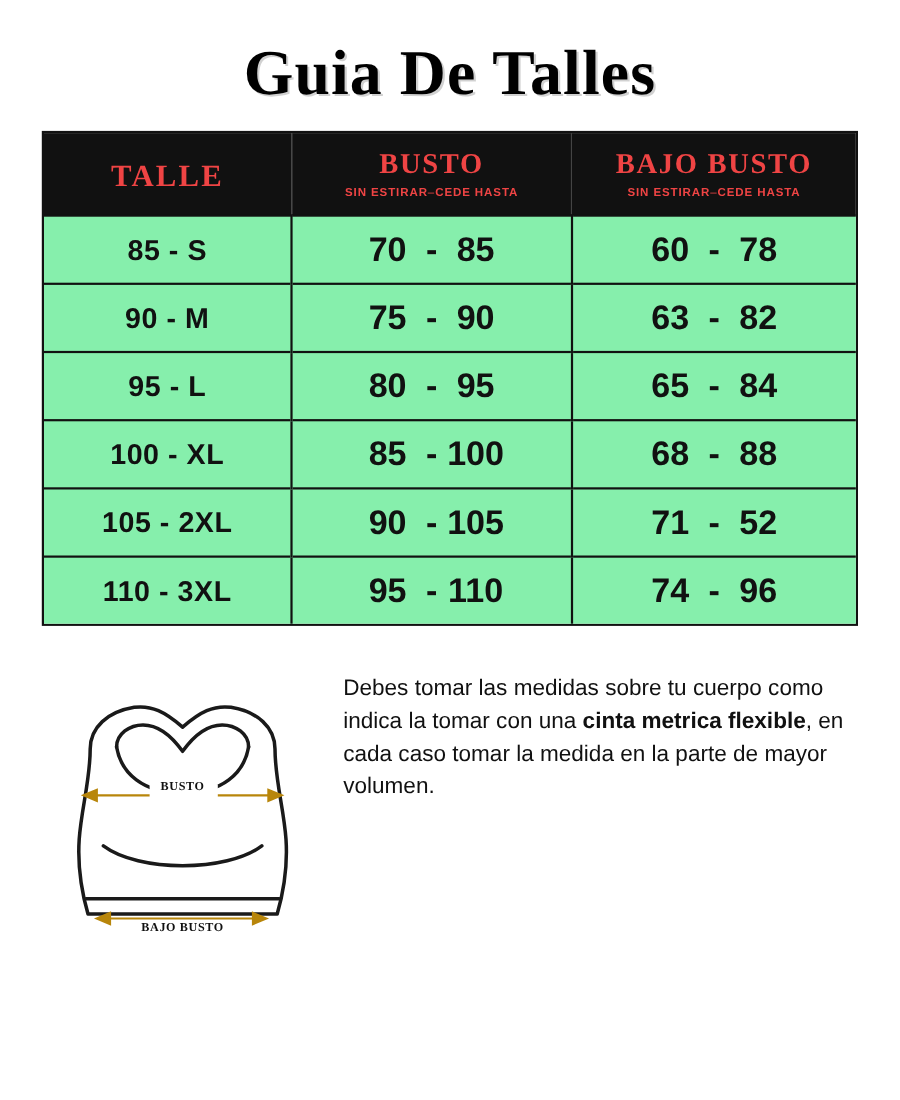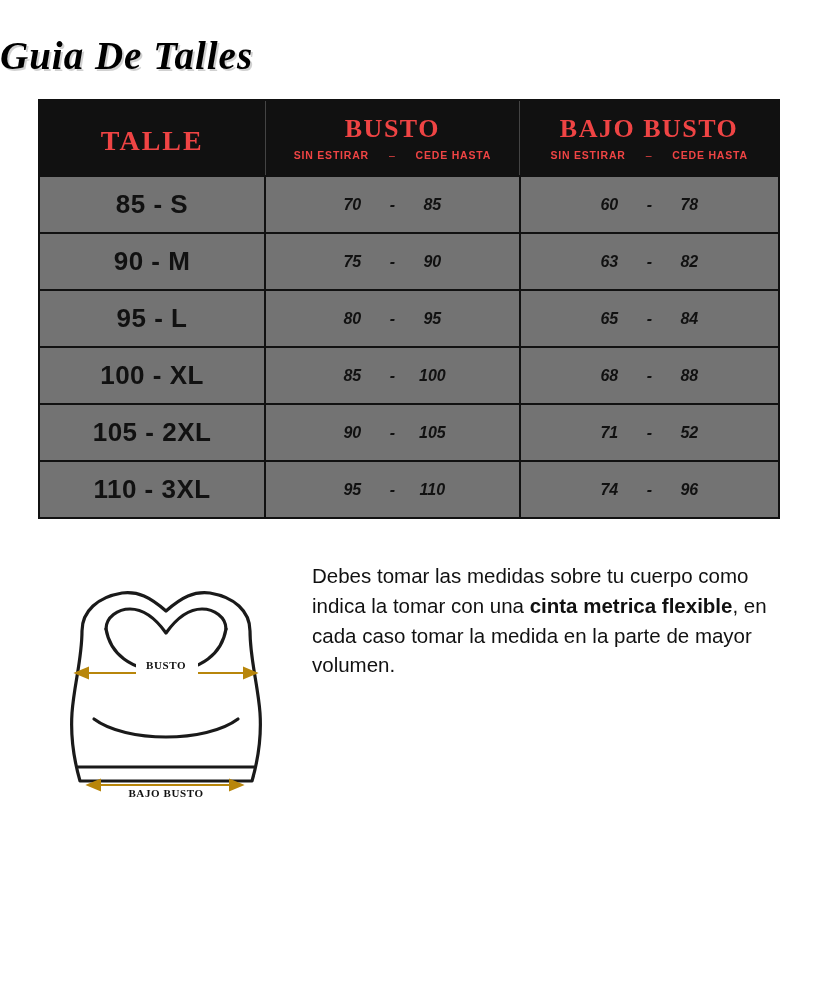--- a/index.html
+++ b/index.html
@@ -15,25 +15,24 @@
   .page {
     position: relative;
     width: 818px;
     height: 1000px;
     background: #ffffff;
     overflow: hidden;
   }
 
   
   .title {
-    text-align: left;
+    text-align: center;
     font-family: "Liberation Serif", serif;
     font-weight: bold;
-    font-style: italic;
-    font-size: 39px;
+    font-size: 58px;
     letter-spacing: 1px;
     color: #000000;
     padding-top: 36px;
     padding-bottom: 8px;
     line-height: 1.05;
     text-shadow: 2px 2px 0 rgba(0,0,0,0.18);
   }
 
   
   .table-wrap {
@@ -70,46 +69,45 @@
   .th-main.talle {
     font-size: 28px;
     letter-spacing: 2px;
     padding-top: 8px;
     display: block;
   }
   .th-sub {
     display: flex;
     justify-content: center;
     align-items: center;
-    gap: 20px;
+    gap: 0;
     margin-top: 5px;
     font-family: "Liberation Sans", sans-serif;
     font-weight: bold;
     font-size: 10.5px;
     letter-spacing: 0.8px;
   }
   .th-sub .dash { font-weight: normal; }
 
   tbody td {
     border-top: 2px solid #111111;
     border-right: 2px solid #111111;
     text-align: center;
     padding: 12px 4px;
     font-weight: bold;
     color: #111111;
-    background: #737373;
+    background: #86efac;
   }
   tbody td:last-child { border-right: none; }
   .cell-size {
     font-size: 26px;
     letter-spacing: 0.5px;
   }
   .cell-range {
-    font-size: 16px;
-    font-style: italic;
+    font-size: 31px;
   }
   .cell-range .v {
     display: inline-block;
     min-width: 54px;
     text-align: center;
   }
   .cell-range .sep {
     display: inline-block;
     width: 26px;
     text-align: center;

